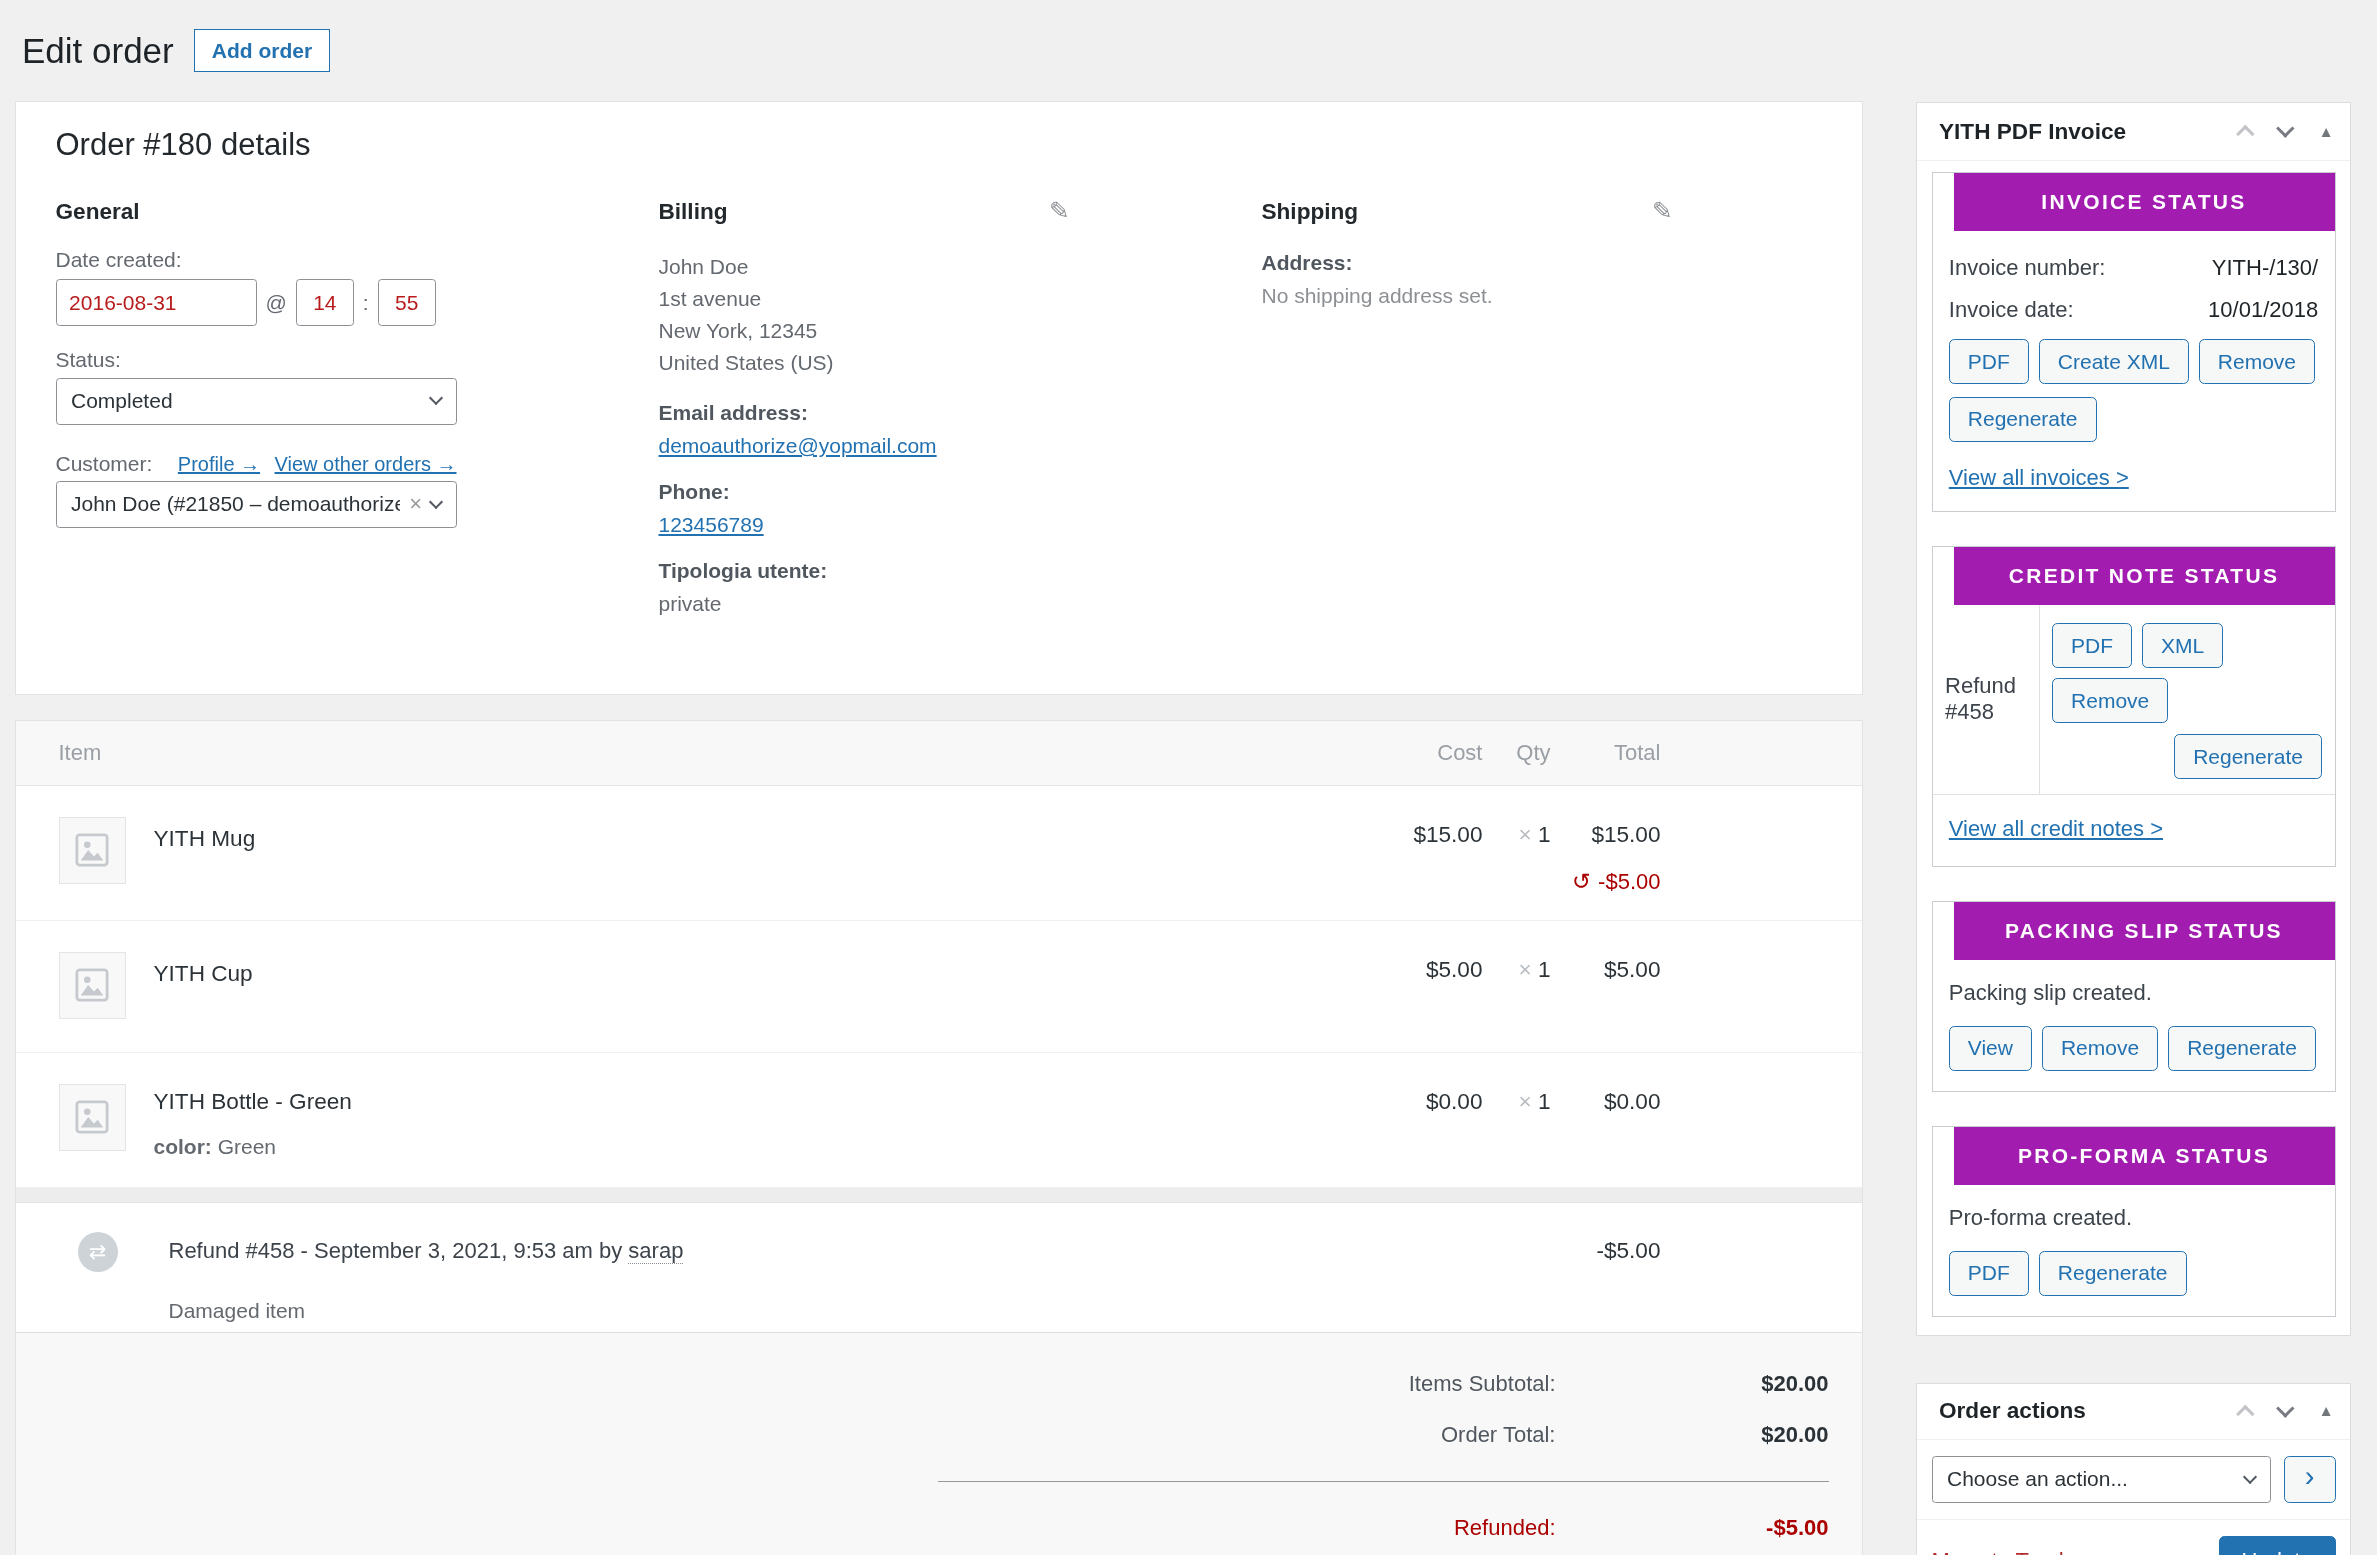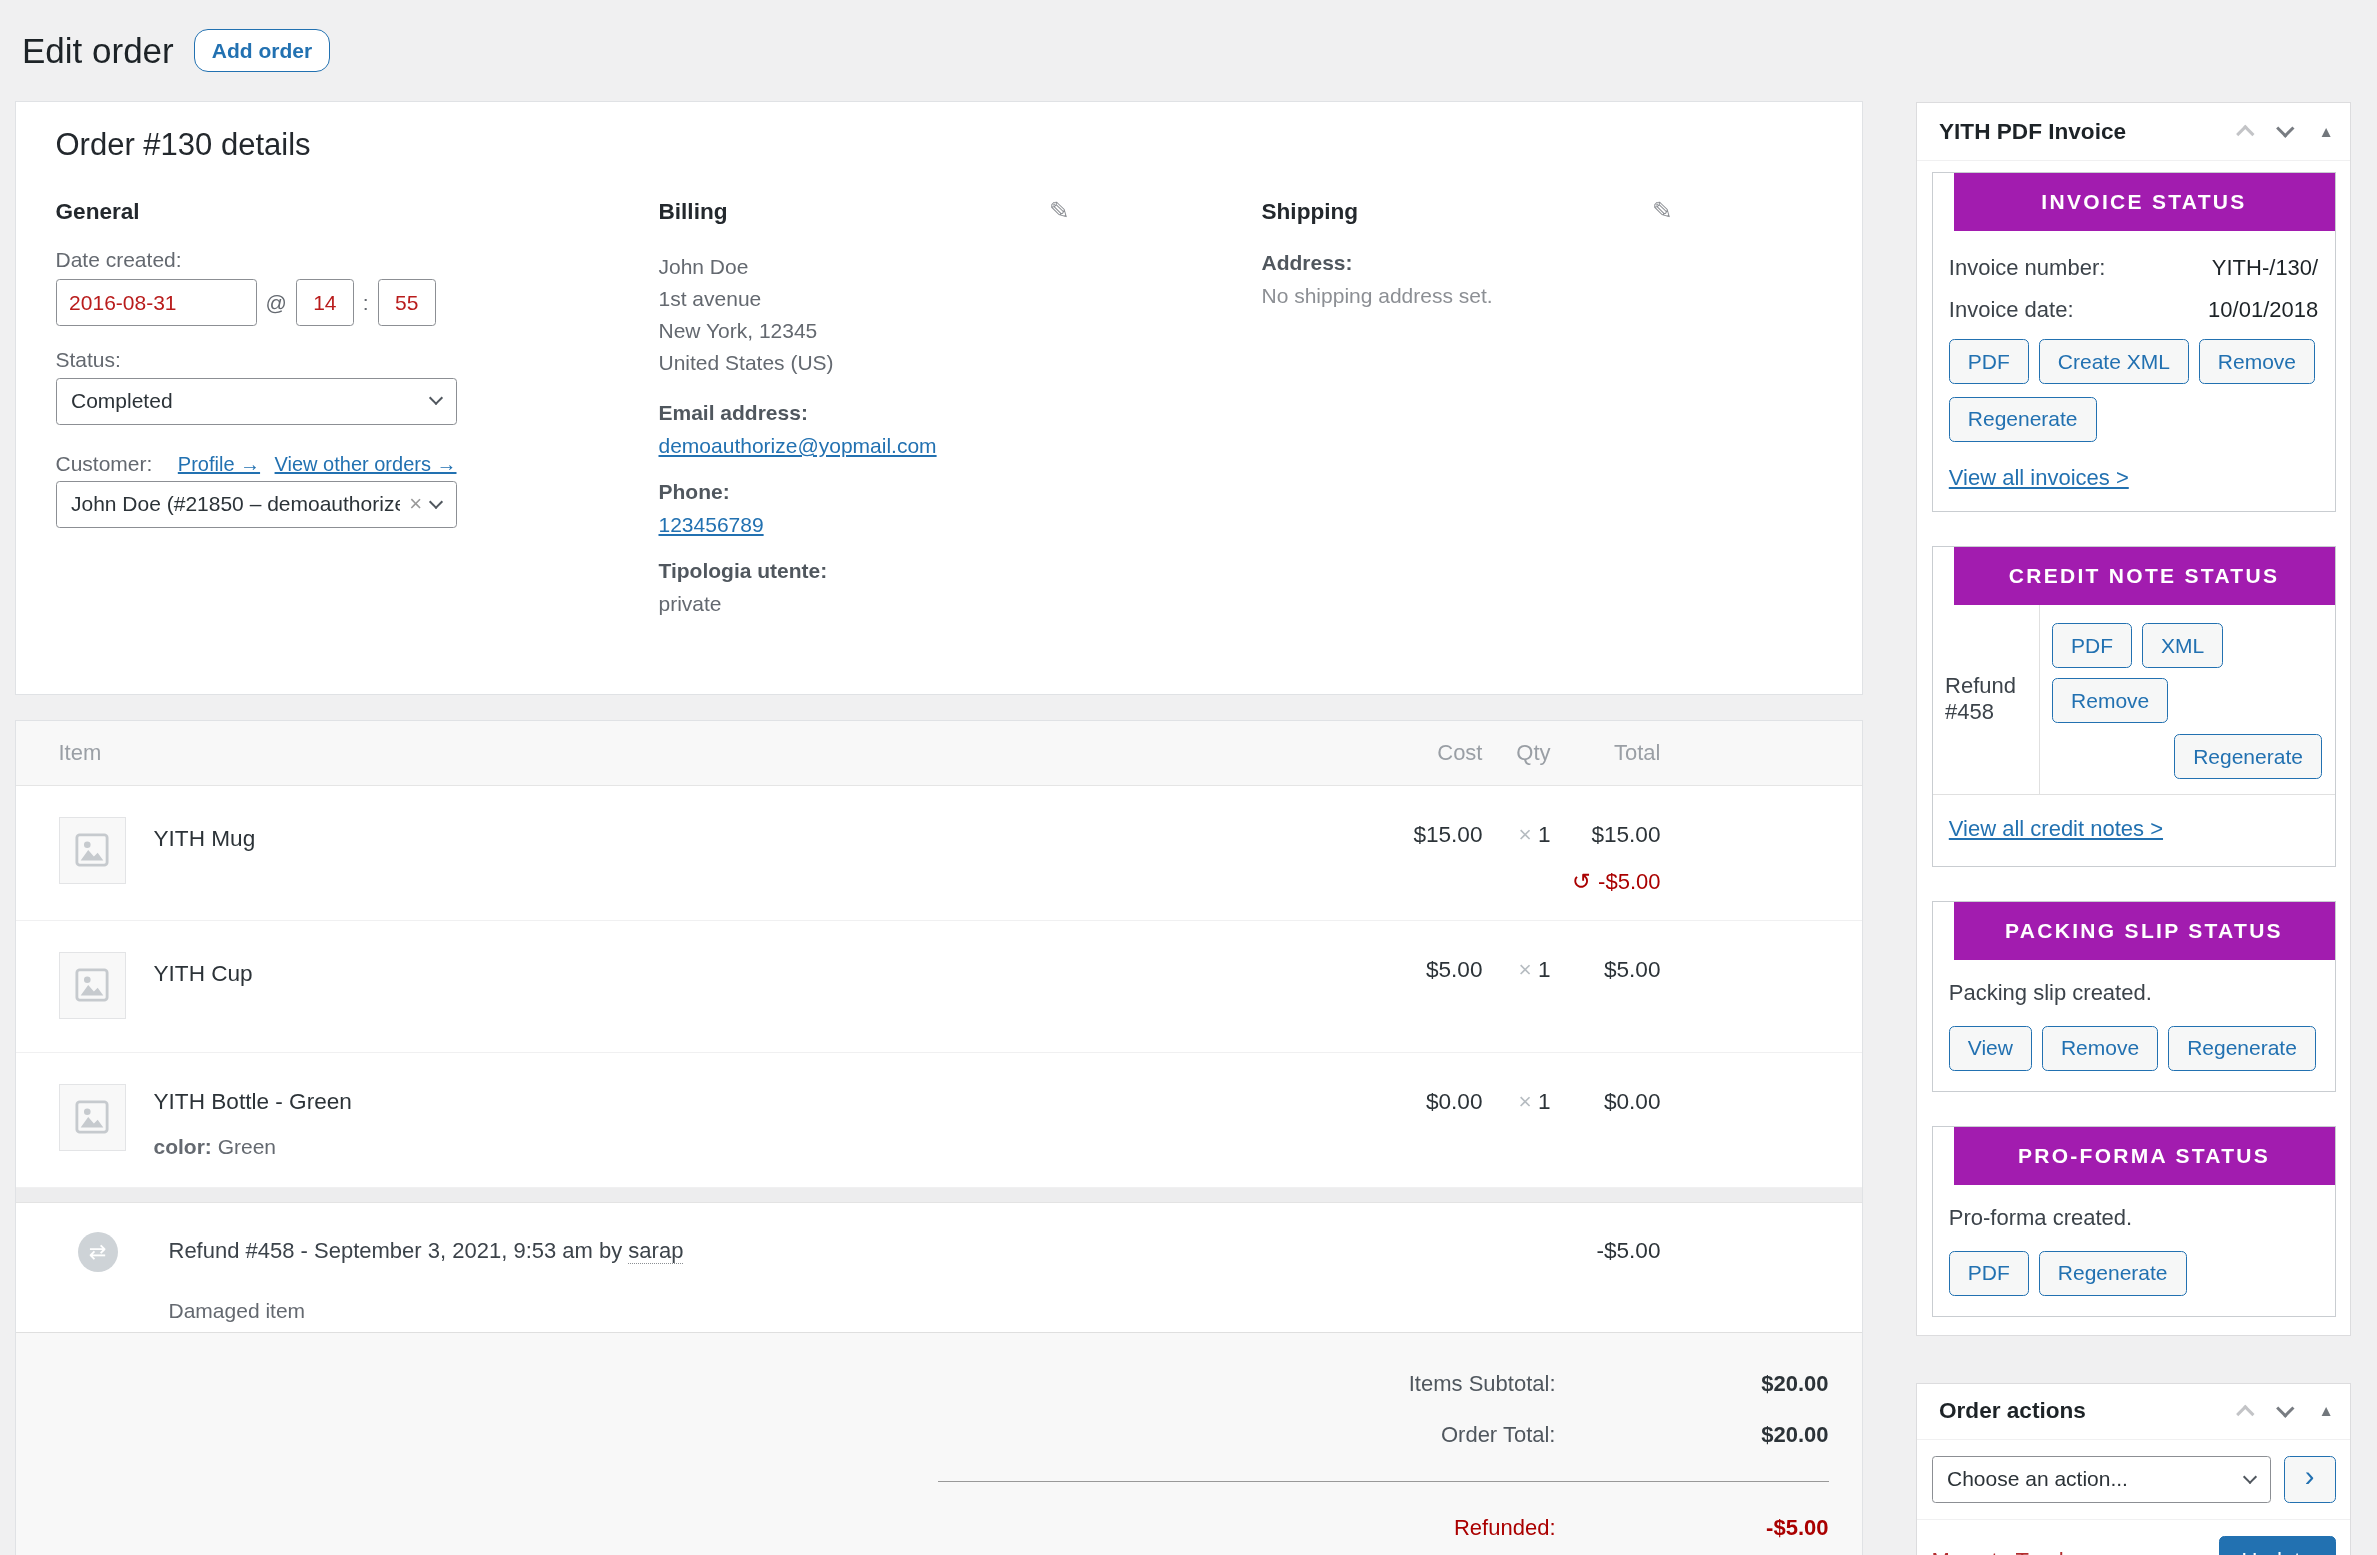--- a/index.html
+++ b/index.html
@@ -10,21 +10,21 @@
     color:#3c434a; font-size:21px;
     position:relative; overflow:hidden;
   }
   a { text-decoration:underline; color:#2271b1; cursor:pointer; }
 
   
   .top-header { position:absolute; left:22px; top:0; height:101px; display:flex; align-items:center; gap:20px; }
   .top-header h1 { font-size:35px; font-weight:400; color:#1d2327; }
   .add-order-btn {
     font-size:21px; font-weight:600; color:#2271b1; background:#fff;
-    border:0.9px solid #2271b1; border-radius:14px; padding:8.1px 17px; cursor:pointer;
+    border:0.9px solid #2271b1; border-radius:0; padding:8.1px 17px; cursor:pointer;
   }
 
   
   .main-col { position:absolute; left:14.5px; top:101px; width:1848px; }
   .card { background:#fff; border:0.9px solid #e0e2e5; }
 
   
   .card-details { padding:25px 0 36px 0; height:594px; }
   .card-details h2 { font-size:31px; font-weight:400; color:#23282d; padding:0 0 0 40px; }
   .detail-cols { display:grid; grid-template-columns:411px 411px 411px; column-gap:192px; padding:0 40px; margin-top:34px; }
@@ -146,21 +146,21 @@
 <body>
 
 <div class="top-header">
   <h1>Edit order</h1>
   <button class="add-order-btn">Add order</button>
 </div>
 
 <div class="main-col">
 
   <div class="card card-details">
-    <h2>Order #130 details</h2>
+    <h2>Order #180 details</h2>
     <div class="detail-cols">
 
       <div class="col">
         <div class="col-head">
           <h3>General</h3>
         </div>
         <div class="field-label">Date created:</div>
         <div class="date-row">
           <input class="txt-input date-input" value="2016-08-31" style="">
           <span class="sep">@</span>

